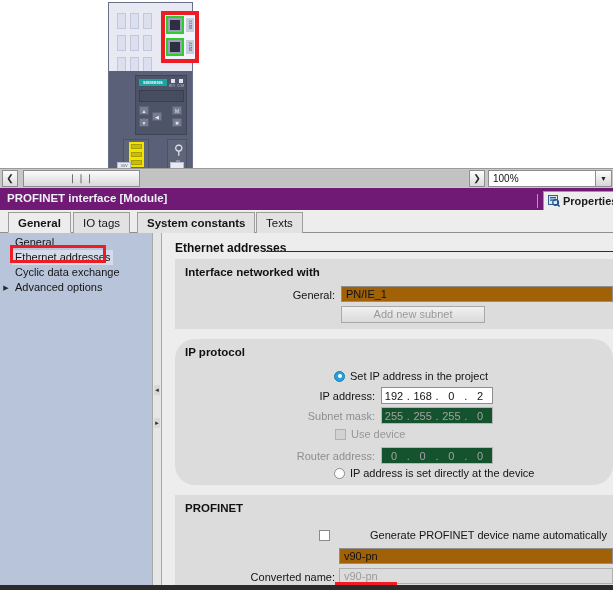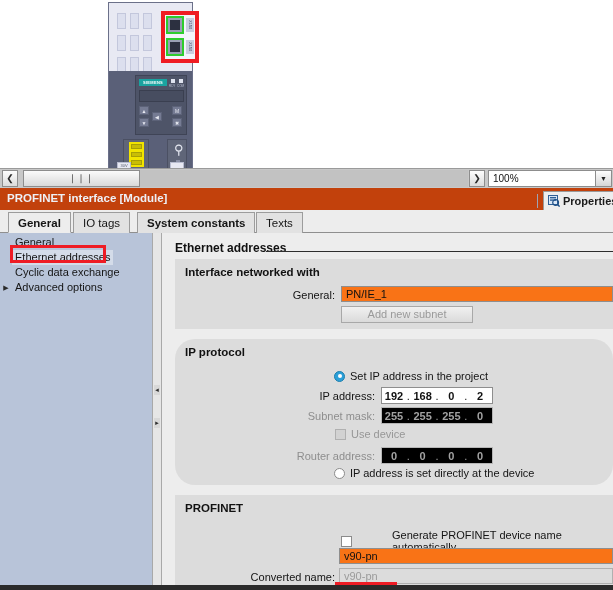--- a/index.html
+++ b/index.html
@@ -302,21 +302,21 @@
     color: #222;
     text-align: center;
     line-height: 15px;
   }
 
   
   #inspector-title {
     position: absolute;
     left: 0; top: 188px;
     width: 613px; height: 22px;
-    background: #c2410c;
+    background: #701a75;
     overflow: visible;
   }
   #inspector-title-text {
     position: absolute;
     left: 7px; top: 4px;
     font-size: 11.5px;
     font-weight: bold;
     color: #eef0f6;
   }
   #props-tab {
@@ -481,21 +481,21 @@
   }
   .field-label {
     position: absolute;
     font-size: 11px;
     color: #141414;
     text-align: right;
   }
   .field-label.dim { color: #8e8e8e; }
   .text-input {
     position: absolute;
-    background: #f97316;
+    background: #a16207;
     border: 1px solid #8e8e8e;
     box-sizing: border-box;
     font-size: 11px;
     color: #111111;
     padding-left: 4px;
     line-height: 14px;
     height: 16px;
   }
   .text-input.disabled {
     background: #dcdcdc;
@@ -519,28 +519,27 @@
     background: #ffffff;
     border: 1px solid #8e8e8e;
     box-sizing: border-box;
     height: 17px;
     display: flex;
     align-items: center;
     font-size: 11px;
     color: #111111;
   }
   .ip-box.disabled {
-    background: #000000;
+    background: #14532d;
     border-color: #b6b6b6;
     color: #a2a2a2;
   }
   .ip-oct {
     width: 26px;
     text-align: center;
-    font-weight: bold;
   }
   .ip-dot { width: 5px; text-align: center; }
 
   .radio-row {
     position: absolute;
     display: flex;
     align-items: center;
     gap: 5px;
     font-size: 11px;
     color: #141414;
@@ -733,21 +732,21 @@
 
   <div id="section-heading">Ethernet addresses</div>
   <div id="heading-rule"></div>
 
   <div class="group-box" style="top:26px; height:70px;">
     <div class="group-title">Interface networked with</div>
 
     <div class="field-label" style="left:60px; top:30px; width:100px;">General:</div>
     <div class="text-input" style="left:166px; top:27px; width:272px;">PN/IE_1</div>
 
-    <div class="btn" style="left:166px; top:47px; width:132px;">Add new subnet</div>
+    <div class="btn" style="left:166px; top:47px; width:144px;">Add new subnet</div>
   </div>
 
   <div class="group-box" style="top:106px; height:146px;border-radius:20px;">
     <div class="group-title">IP protocol</div>
 
     <div class="radio-row" style="left:159px; top:31px;">
       <span class="radio checked"></span>
       <span>Set IP address in the project</span>
     </div>
 
@@ -791,21 +790,21 @@
 
     <div class="radio-row" style="left:159px; top:128px;">
       <span class="radio"></span>
       <span>IP address is set directly at the device</span>
     </div>
   </div>
 
   <div class="group-box" style="top:262px; height:90px;">
     <div class="group-title">PROFINET</div>
 
-    <div class="check-row" style="left:166px; top:34px;gap:40px;">
+    <div class="check-row" style="left:144px; top:34px;gap:40px;">
       <span class="checkbox"></span>
       <span>Generate PROFINET device name automatically</span>
     </div>
 
     <div class="text-input" style="left:164px; top:53px; width:274px;">v90-pn</div>
 
     <div class="field-label" style="left:50px; top:76px; width:110px;">Converted name:</div>
     <div class="text-input disabled" style="left:164px; top:73px; width:274px;">v90-pn</div>
 
     <div id="profinet-highlight"></div>

